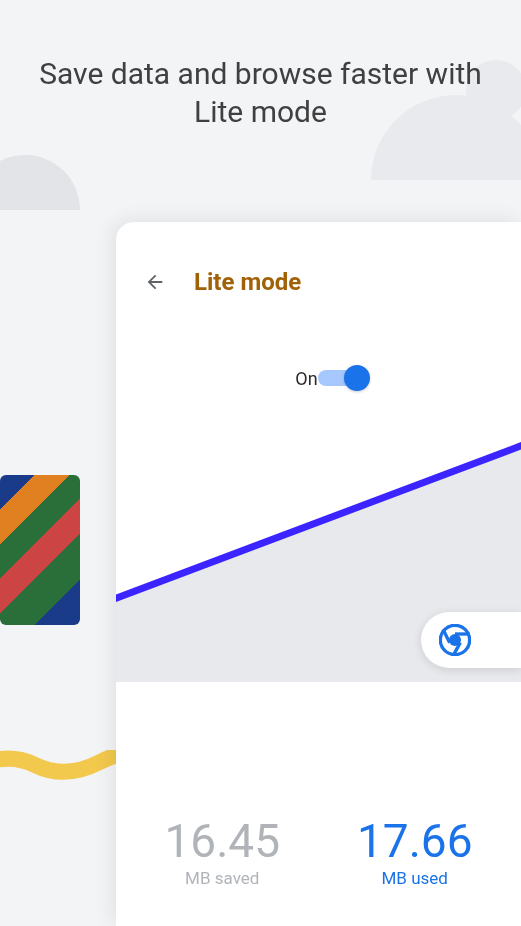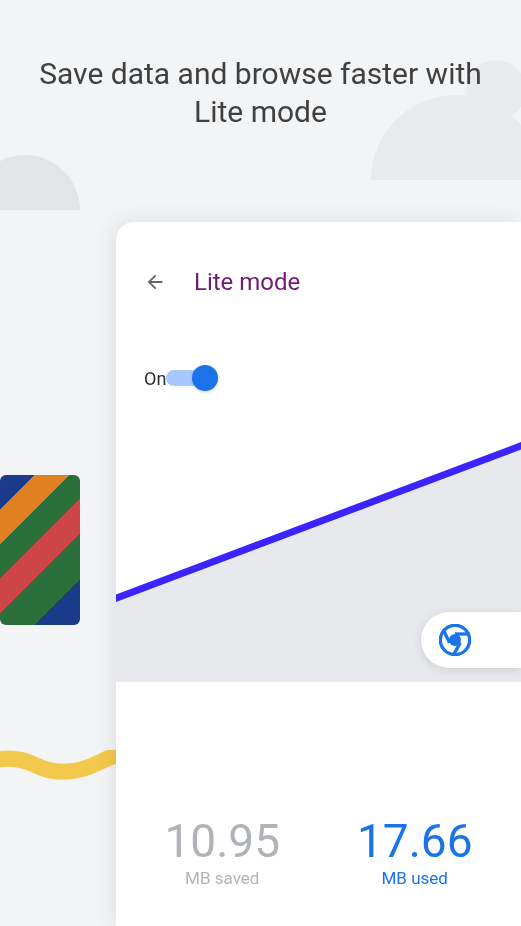--- a/index.html
+++ b/index.html
@@ -99,27 +99,27 @@
     gap: 28px;
   }
   .back-btn {
     color: #606368;
     cursor: pointer;
     display: flex;
     align-items: center;
   }
   .card-title {
     font-size: 24px;
-    font-weight: 400;
-    color: #701a75;
+    font-weight: 700;
+    color: #a16207;
   }
 
   .toggle-row {
     display: flex;
-    justify-content: flex-start;
+    justify-content: center;
     align-items: center;
     padding: 58px 0 0 28px;
   }
   .toggle-label {
     font-size: 18px;
     color: #2b2b2b;
   }
   .toggle {
     position: relative;
     width: 52px;
@@ -245,21 +245,21 @@
       <circle cx="24" cy="24" r="22" fill="none" stroke="#1a73e8" stroke-width="5"></circle>
       <circle cx="24" cy="24" r="9" fill="#1a73e8"></circle>
       <path d="M24 15 L46 15" stroke="#1a73e8" stroke-width="5"></path>
       <path d="M16 28 L6 8" stroke="#1a73e8" stroke-width="5"></path>
       <path d="M32 28 L22 46" stroke="#1a73e8" stroke-width="5"></path>
     </svg>
   </div>
 
   <div class="stats">
     <div class="stat stat-used">
-      <div class="stat-value">10.95</div>
+      <div class="stat-value">16.45</div>
       <div class="stat-label">MB saved</div>
     </div>
     <div class="stat stat-saved">
       <div class="stat-value">17.66</div>
       <div class="stat-label">MB used</div>
     </div>
   </div>
 
 </div>
 

